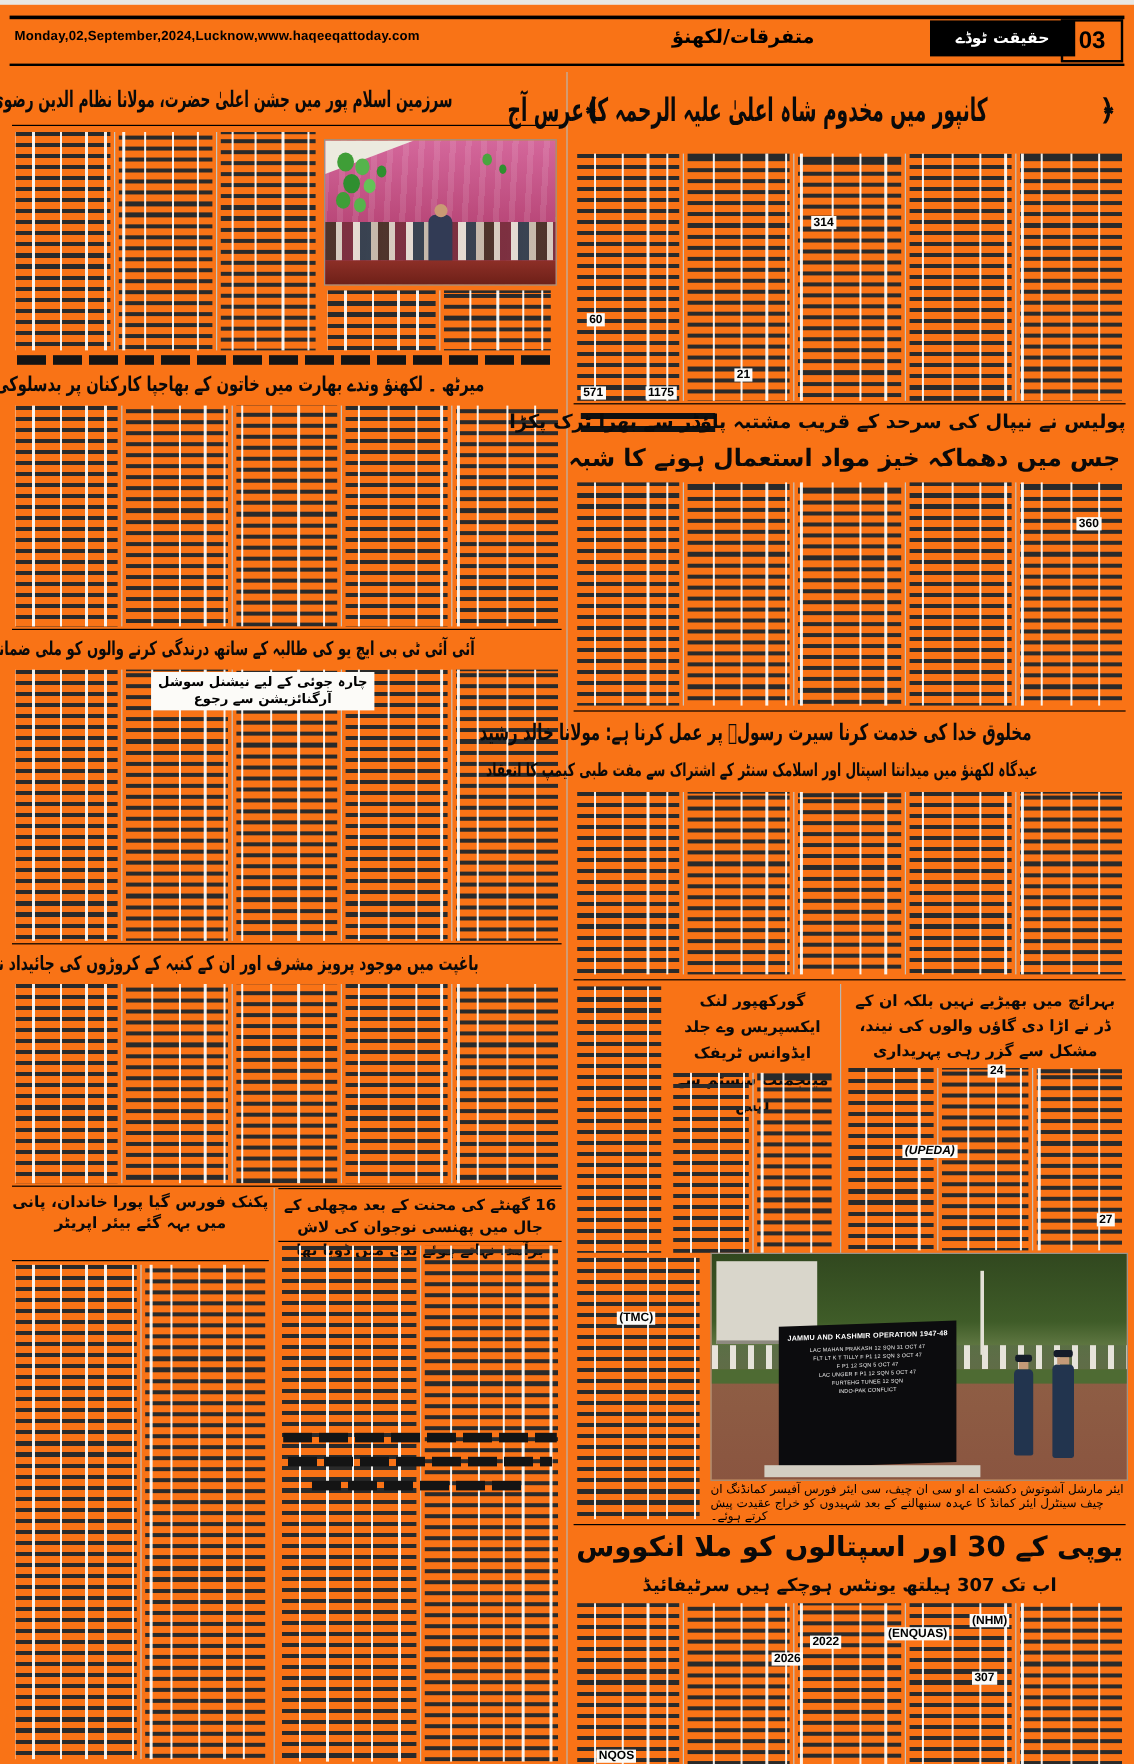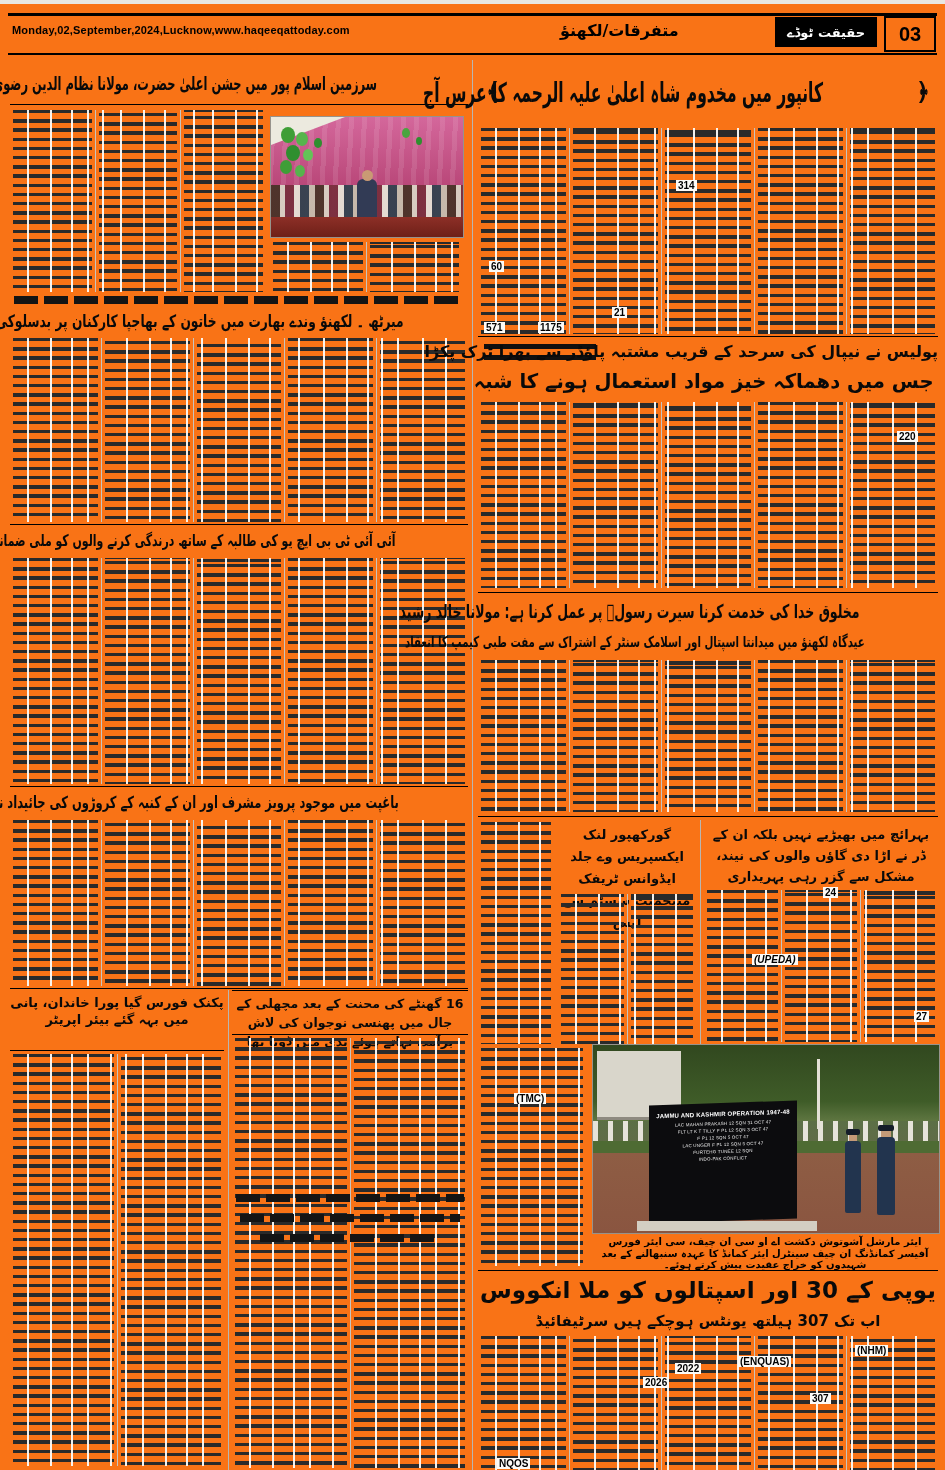--- a/index.html
+++ b/index.html
@@ -21,21 +21,21 @@
         repeating-linear-gradient(180deg,#2a2a2a 0 3.4px, transparent 3.4px 9.2px);}
   .simline{position:absolute;background:repeating-linear-gradient(90deg,#141414 0 24px, transparent 24px 30px);height:8px;}
   .simb{position:absolute;background:repeating-linear-gradient(180deg,#101010 0 5px, transparent 5px 11px);}
   .tok{position:absolute;background:#fcfbf8;font:bold 10px "Liberation Sans",sans-serif;
        padding:0 2px;line-height:11px;color:#000;z-index:3;}
   .latin{font-family:"Liberation Sans",sans-serif;}
   
   .date-line{position:absolute;left:12px;top:20px;font:bold 11px "Liberation Sans",sans-serif;letter-spacing:.2px;}
   .section-label{position:absolute;left:560px;top:17px;width:208px;direction:rtl;text-align:left;
       font-weight:bold;font-size:16px;}
-  .masthead-box{position:absolute;left:775px;top:13px;width:102px;height:30px;background:#000;color:#fff;
+  .masthead-box{position:absolute;left:775px;top:13px;width:121px;height:30px;background:#000;color:#fff;
       display:flex;align-items:center;justify-content:center;font-weight:bold;font-size:13px;direction:rtl;}
   .pageno-box{position:absolute;left:884px;top:12px;width:48px;height:32px;border:2px solid #000;
       display:flex;align-items:center;justify-content:center;font:bold 20px "Liberation Sans",sans-serif;}
   
   .photo1{position:absolute;left:270px;top:112px;width:192px;height:120px;border:1px solid #97938c;overflow:hidden;
       background:
         repeating-linear-gradient(93deg, rgba(255,255,255,.10) 0 5px, transparent 5px 13px),
         linear-gradient(180deg,#d4679b 0%,#b84677 60%,#93355c 100%);}
   .p1-ceiling{position:absolute;left:0;top:0;width:74px;height:28px;background:#eceadf;
       clip-path:polygon(0 0,100% 0,0 100%);}
@@ -59,22 +59,22 @@
   .p2-pole{position:absolute;left:224px;top:14px;width:3px;height:70px;background:#e3e0d6;}
   .p2-plaque{position:absolute;left:56px;top:58px;width:148px;height:118px;background:#0c0c0e;
       transform:skewY(-2deg);color:#fff;text-align:center;padding-top:6px;box-sizing:border-box;
       font-family:"Liberation Sans",sans-serif;}
   .plaque-line{font-size:4.5px;line-height:7px;letter-spacing:.2px;opacity:.92;white-space:nowrap;overflow:hidden;}
   .plaque-line:first-child{font-size:6px;font-weight:bold;line-height:11px;opacity:1;}
   .p2-plinth{position:absolute;left:44px;top:176px;width:180px;height:10px;background:#d3cec2;}
   .officer{position:absolute;background:#22344e;border-radius:4px 4px 2px 2px;}
   .officer::after{content:"";position:absolute;top:-6px;left:4px;right:4px;height:6px;background:#c49a78;}
   .officer::before{content:"";position:absolute;top:-12px;left:1px;right:1px;height:6px;background:#141c29;border-radius:2px;}
-  .caption{position:absolute;left:592px;top:1232px;width:346px;direction:rtl;text-align:center;
-      font-weight:bold;font-size:10px;line-height:11.5px;}
+  .caption{position:absolute;left:592px;top:1232px;width:346px;direction:rtl;text-align:left;
+      font-weight:normal;font-size:10px;line-height:11.5px;}
   .overlay-sub{position:absolute;background:#fcfbf8;direction:rtl;text-align:center;font-weight:bold;z-index:2;}
 </style>
 </head>
 <body>
 
 <div class="page">
 
   <div class="hr" style="left:8px;top:9px;width:929px;height:3px;"></div>
   <div class="date-line latin">Monday,02,September,2024,Lucknow,www.haqeeqattoday.com</div>
   <div class="section-label">متفرقات/لکھنؤ</div>
@@ -150,20 +150,21 @@
       <div class="col">
         <div class="sim" style="background-position: 14px 0px, 0px 6px;"></div>
       </div>
       <div class="col">
         <div class="sim" style="background-position: 21px 0px, 0px 0px;"></div>
       </div>
       <div class="col">
         <div class="sim" style="background-position: 28px 0px, 0px 3px;"></div>
       </div>
     </div>
+  <div class="overlay-sub" style="left:126px;top:556px;width:186px;font-size:11px;line-height:14px;padding:2px 0;">چارہ جوئی کے لیے نیشنل سوشل آرگنائزیشن سے رجوع</div>
 
   <div class="hr" style="left:10px;top:782px;width:458px;"></div>
   <div class="hl fit" style="left: 10px; top: 786px; width: 458px; height: 26px; line-height: 26px; font-size: 16.5px; white-space: nowrap; transform-origin: center center; transform: scaleX(0.698171);">باغپت میں موجود پرویز مشرف اور ان کے کنبہ کے کروڑوں کی جائیداد نیلام ہوگی</div>
   <div class="cols" style="left:10px;top:816px;width:458px;height:166px;">
       <div class="col">
         <div class="sim" style="background-position: 0px 0px, 0px 0px;"></div>
       </div>
       <div class="col">
         <div class="sim" style="background-position: 7px 0px, 0px 3px;"></div>
       </div>
@@ -347,25 +348,25 @@
       <div class="col">
         <div class="sim" style="background-position: 28px 0px, 0px 3px;"></div>
       </div>
     </div>
 
   <div class="tok" style="left:676px;top:176px;">314</div>
   <div class="tok" style="left:484px;top:318px;">571</div>
   <div class="tok" style="left:538px;top:318px;">1175</div>
   <div class="tok" style="left:612px;top:303px;">21</div>
   <div class="tok" style="left:489px;top:257px;">60</div>
-  <div class="tok" style="left:897px;top:427px;">220</div>
+  <div class="tok" style="left:897px;top:427px;">360</div>
   <div class="tok" style="left:752px;top:950px;font-style:italic;">(UPEDA)</div>
   <div class="tok" style="left:823px;top:883px;">24</div>
   <div class="tok" style="left:914px;top:1007px;">27</div>
   <div class="tok" style="left:514px;top:1089px;">(TMC)</div>
-  <div class="tok" style="left:855px;top:1341px;">(NHM)</div>
+  <div class="tok" style="left:808px;top:1341px;">(NHM)</div>
   <div class="tok" style="left:738px;top:1352px;">(ENQUAS)</div>
   <div class="tok" style="left:675px;top:1359px;">2022</div>
   <div class="tok" style="left:643px;top:1373px;">2026</div>
   <div class="tok" style="left:810px;top:1389px;">307</div>
   <div class="tok" style="left:497px;top:1454px;">NQOS</div>
 
 </div>
 
 </body></html>

